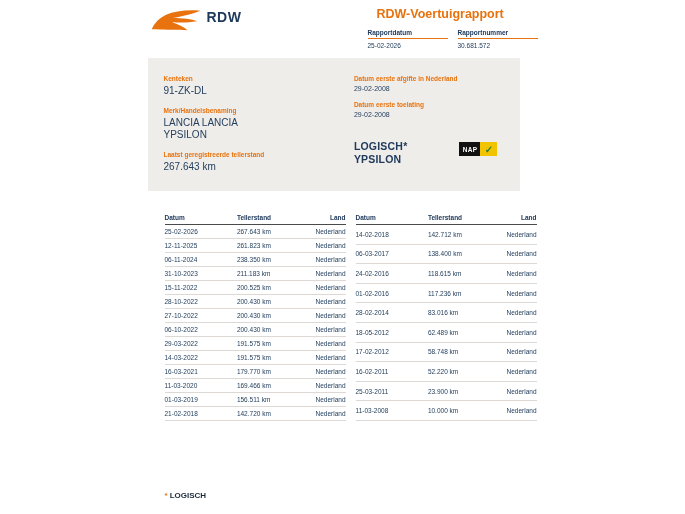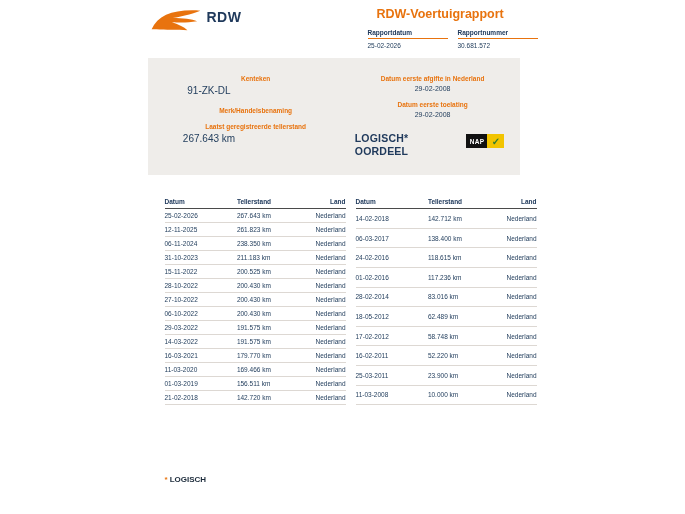--- a/index.html
+++ b/index.html
@@ -18,28 +18,28 @@
   .logo svg { width: 52px; height: 30px; display: block; }
   .logo-text { font-size: 14px; font-weight: bold; color: #203a5c; letter-spacing: .5px; margin-top: 2px; }
   .report-meta { width: 170px; }
   .report-title { font-size: 12.5px; font-weight: bold; color: #e8730e; margin-bottom: 8px; padding-left: 9px; }
   .meta-cols { display: flex; gap: 10px; }
   .meta-col { width: 80px; }
   .meta-label { font-size: 6.5px; font-weight: bold; color: #203a5c; border-bottom: 1.5px solid #e8730e; padding-bottom: 2px; margin-bottom: 3px; }
   .meta-value { font-size: 6.5px; color: #25405f; }
 
   
-  .summary { background: #efedea; margin-top: 9px; padding: 17px 9px 18px; display: flex; width: 372px; box-sizing: border-box; text-align: center; }
+  .summary { background: #efedea; margin-top: 9px; padding: 17px 16px 18px; display: flex; width: 372px; box-sizing: border-box; }
   .sum-left { width: 56%; }
   .sum-right { width: 44%; }
   .sum-label { font-size: 6.5px; font-weight: bold; color: #e8730e; margin: 0 0 3px 0; }
   .sum-label + .sum-label, .spaced { margin-top: 9px; }
   .sum-value-lg { font-size: 10px; color: #25405f; max-width: 105px; line-height: 1.25; }
   .sum-value-sm { font-size: 7px; color: #25405f; }
-  .oordeel-row { display: flex; align-items: flex-start; justify-content: space-between; margin-top: 14px; padding-right: 6px; }
+  .oordeel-row { display: flex; align-items: flex-start; justify-content: space-between; margin-top: 22px; padding-right: 6px; }
   .oordeel { font-size: 10.5px; font-weight: bold; color: #203a5c; line-height: 1.2; letter-spacing: .2px; }
   .nap { display: flex; margin-top: 2px; }
   .nap-black { background: #111111; color: #ffffff; font-size: 6.5px; font-weight: bold; width: 21px; height: 14px; display: flex; align-items: center; justify-content: center; letter-spacing: .3px; }
   .nap-yellow { background: #f2c400; width: 17px; height: 14px; display: flex; align-items: center; justify-content: center; font-size: 10px; font-weight: bold; color: #2e7d32; }
 
   
   .content { margin-left: 17px; }
   .section { margin-top: 21px; }
   .section-title { font-size: 8px; font-weight: bold; color: #e8730e; margin-bottom: 7px; }
   .tables { display: flex; gap: 10px; }
@@ -82,32 +82,33 @@
         </div>
       </div>
     </div>
   </div>
 
   <div class="summary">
     <div class="sum-left">
       <div class="sum-label">Kenteken</div>
       <div class="sum-value-lg">91-ZK-DL</div>
       <div class="sum-label spaced">Merk/Handelsbenaming</div>
+      <div class="sum-value-lg">LANCIA LANCIA YPSILON</div>
       <div class="sum-label spaced">Laatst geregistreerde tellerstand</div>
       <div class="sum-value-lg">267.643 km</div>
     </div>
     <div class="sum-right">
       <div class="sum-label">Datum eerste afgifte in Nederland</div>
       <div class="sum-value-sm">29-02-2008</div>
       <div class="sum-label spaced">Datum eerste toelating</div>
       <div class="sum-value-sm">29-02-2008</div>
       <div class="oordeel-row">
         <div class="oordeel">
           <div>LOGISCH*</div>
-          <div>OORDEEL</div>
+          <div>YPSILON</div>
         </div>
         <div class="nap">
           <div class="nap-black">NAP</div>
           <div class="nap-yellow">✓</div>
         </div>
       </div>
     </div>
   </div>
 
   <div class="content">

